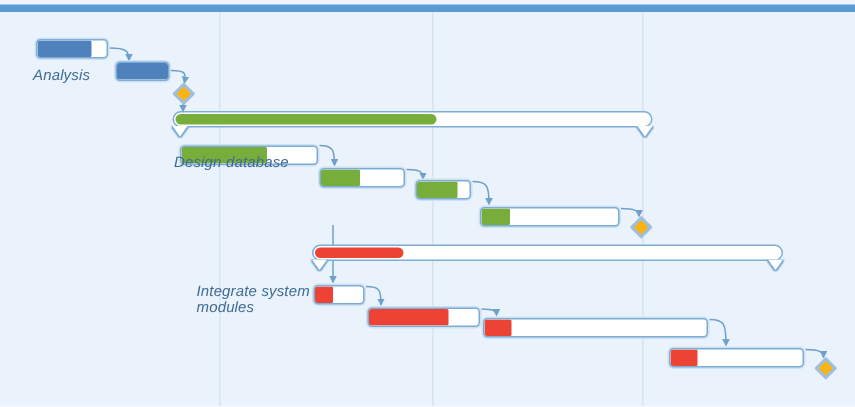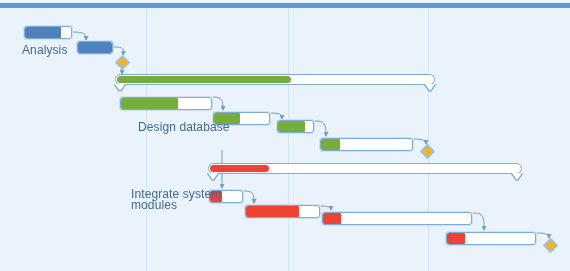--- a/index.html
+++ b/index.html
@@ -34,24 +34,25 @@
   .grid-line {
     position: absolute;
     top: 0;
     width: 1px;
     height: 263px;
     background: #d5e3f2;
   }
   .task-label {
     position: absolute;
     color: #3f6b92;
-    font-size: 12px;
+    font-size: 10px;
     line-height: 11px;
     white-space: pre-line;
     letter-spacing: 0.1px;
+    font-style: italic;
   }
   
   .bar {
     position: absolute;
     height: 13px;
     box-sizing: border-box;
     border: 1px solid #7badd6;
     border-radius: 3px;
     background: #ffffff;
     box-shadow: 0 0 0 1px #cfe0f2;
@@ -226,18 +227,18 @@
         <div class="outer"></div>
         <div class="inner"></div>
       </div>
       <div class="milestone" style="left: 545px; top: 240px;">
         <div class="outer"></div>
         <div class="inner"></div>
       </div>
     </div>
   <div id="labels-layer">
       <div class="task-label" style="left: 22px; top: 45px;">Analysis</div>
-      <div class="task-label" style="left: 116px; top: 122px; margin-left: 22px;">Design database</div>
+      <div class="task-label" style="left: 116px; top: 103px;">Design database</div>
       <div class="task-label" style="left: 131px; top: 189px;">Integrate system
 modules</div>
     </div>
 
 </div>
 
 </body></html>

